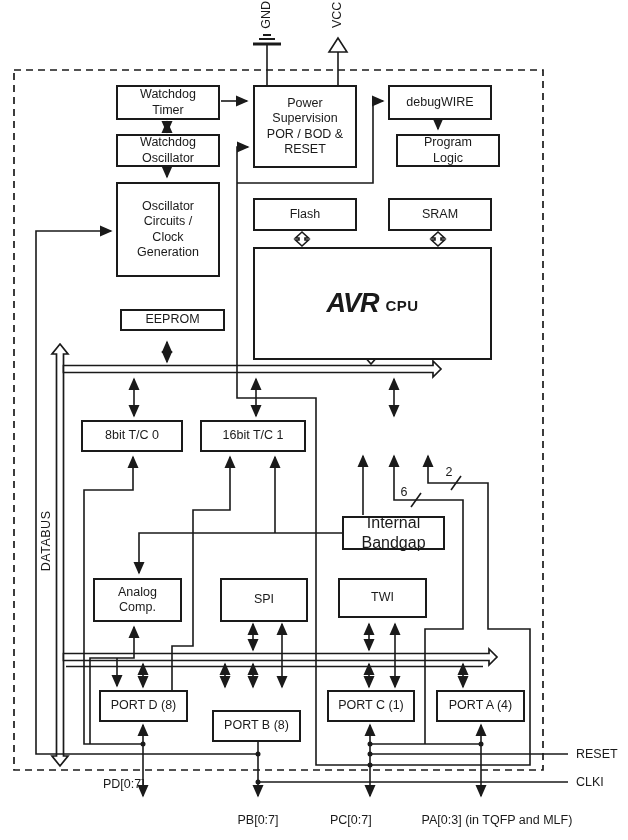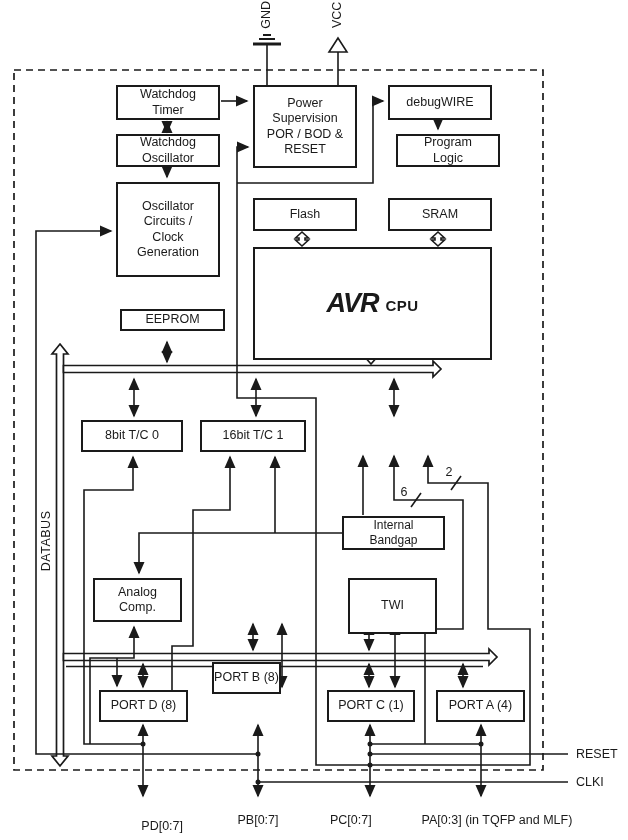--- a/index.html
+++ b/index.html
@@ -150,41 +150,42 @@
   <div class="box" style="left:253px;top:247px;width:239px;height:113px">
     <span class="cpu-logo">AVR</span>
     <span class="cpu-sub">CPU</span>
   </div>
 
   <div class="box" style="left:120px;top:309px;width:105px;height:22px">EEPROM</div>
 
   <div class="box" style="left:81px;top:420px;width:102px;height:32px">8bit T/C 0</div>
   <div class="box" style="left:200px;top:420px;width:106px;height:32px">16bit T/C 1</div>
 
-  <div class="box" style="left:342px;top:516px;width:103px;height:34px;font-size:12px">Internal
+  <div class="box" style="left:342px;top:516px;width:103px;height:34px;font-size:16px">Internal
 Bandgap</div>
 
   <div class="box" style="left:93px;top:578px;width:89px;height:44px">Analog
 Comp.</div>
-  <div class="box" style="left:348px;top:578px;width:89px;height:56px">TWI</div>
+  <div class="box" style="left:220px;top:578px;width:88px;height:44px">SPI</div>
+  <div class="box" style="left:338px;top:578px;width:89px;height:40px">TWI</div>
 
   <div class="box" style="left:99px;top:690px;width:89px;height:32px">PORT D (8)</div>
-  <div class="box" style="left:212px;top:662px;width:69px;height:32px">PORT B (8)</div>
+  <div class="box" style="left:212px;top:710px;width:89px;height:32px">PORT B (8)</div>
   <div class="box" style="left:327px;top:690px;width:88px;height:32px">PORT C (1)</div>
   <div class="box" style="left:436px;top:690px;width:89px;height:32px">PORT A (4)</div>
 
   <div class="lbl rot" style="left:247px;top:8px;width:40px;text-align:center">GND</div>
   <div class="lbl rot" style="left:318px;top:8px;width:40px;text-align:center">VCC</div>
 
   <div class="lbl rot" style="left:12px;top:534px;width:70px;letter-spacing:0.5px">DATABUS</div>
 
   <div class="lbl" style="left:398px;top:486px;width:12px;text-align:center">6</div>
   <div class="lbl" style="left:443px;top:466px;width:12px;text-align:center">2</div>
 
   <div class="lbl" style="left:576px;top:748px">RESET</div>
   <div class="lbl" style="left:576px;top:776px">CLKI</div>
 
-  <div class="lbl" style="left:103px;top:820px;width:80px;text-align:right">PD[0:7]</div>
+  <div class="lbl" style="left:103px;top:778px;width:80px;text-align:left">PD[0:7]</div>
   <div class="lbl" style="left:218px;top:814px;width:80px;text-align:center">PB[0:7]</div>
   <div class="lbl" style="left:330px;top:814px;width:80px;">PC[0:7]</div>
   <div class="lbl" style="left:402px;top:814px;width:190px;text-align:center">PA[0:3] (in TQFP and MLF)</div>
 
 </div>
 
 </body></html>

